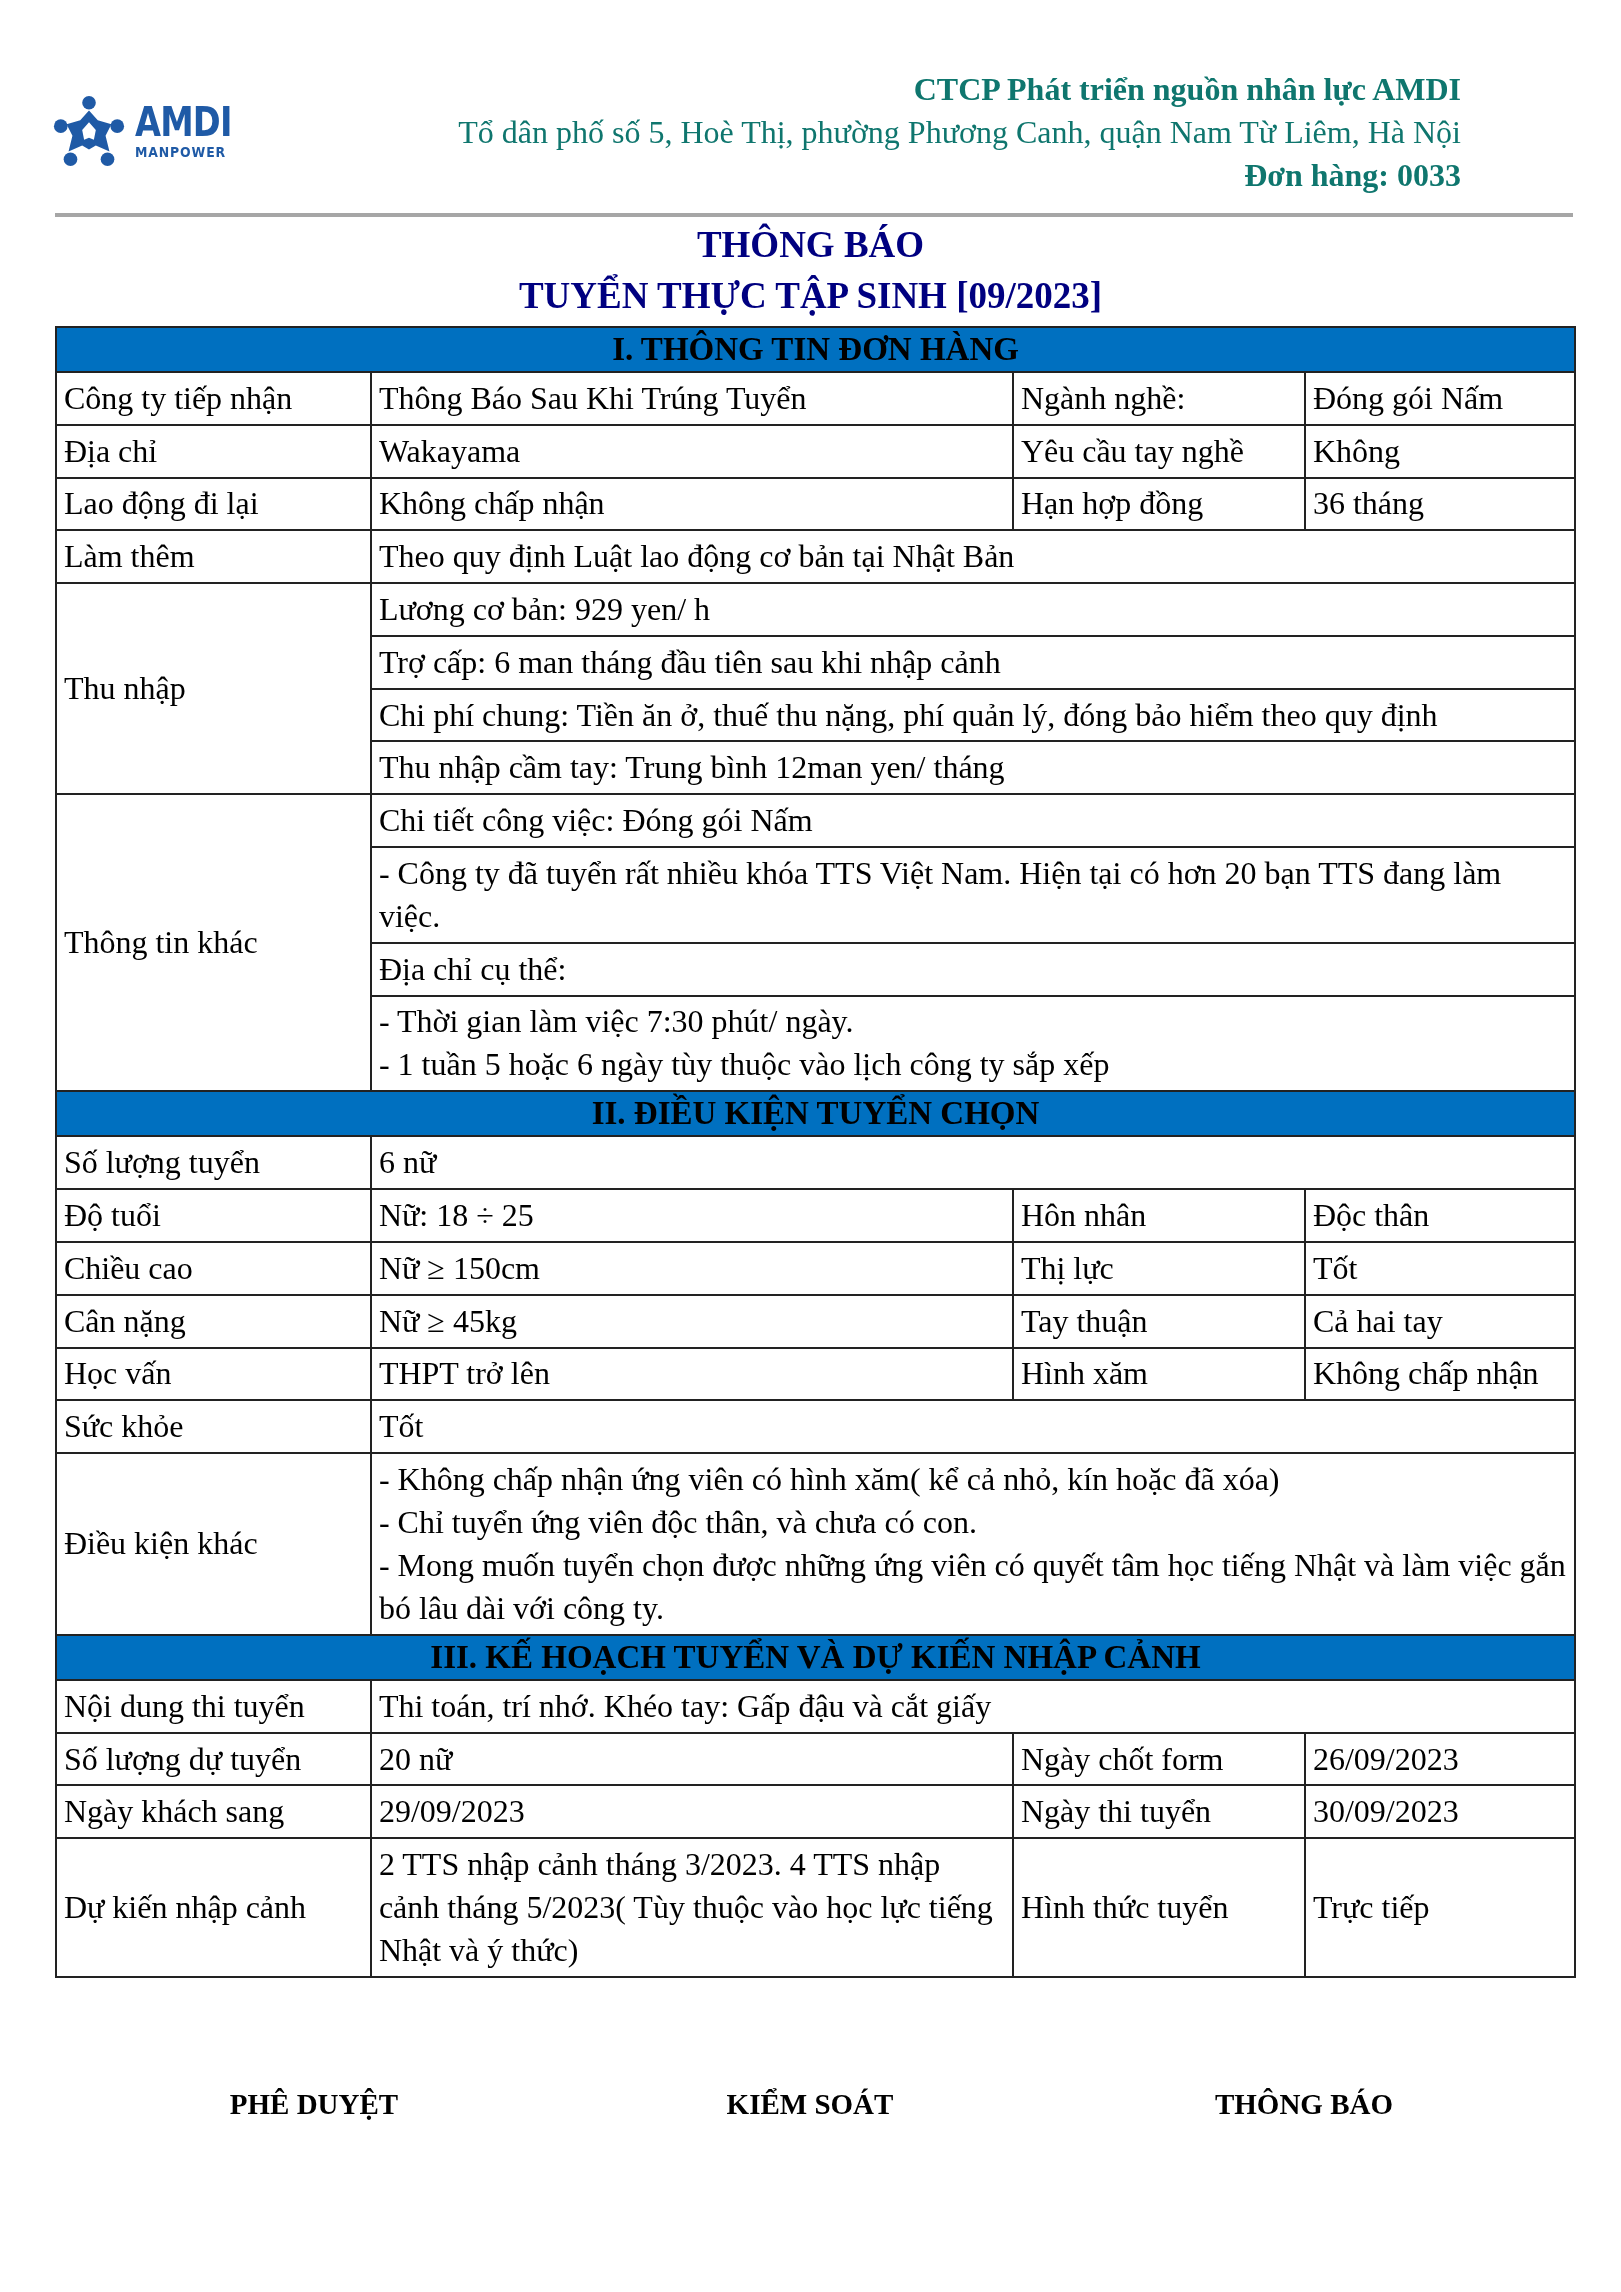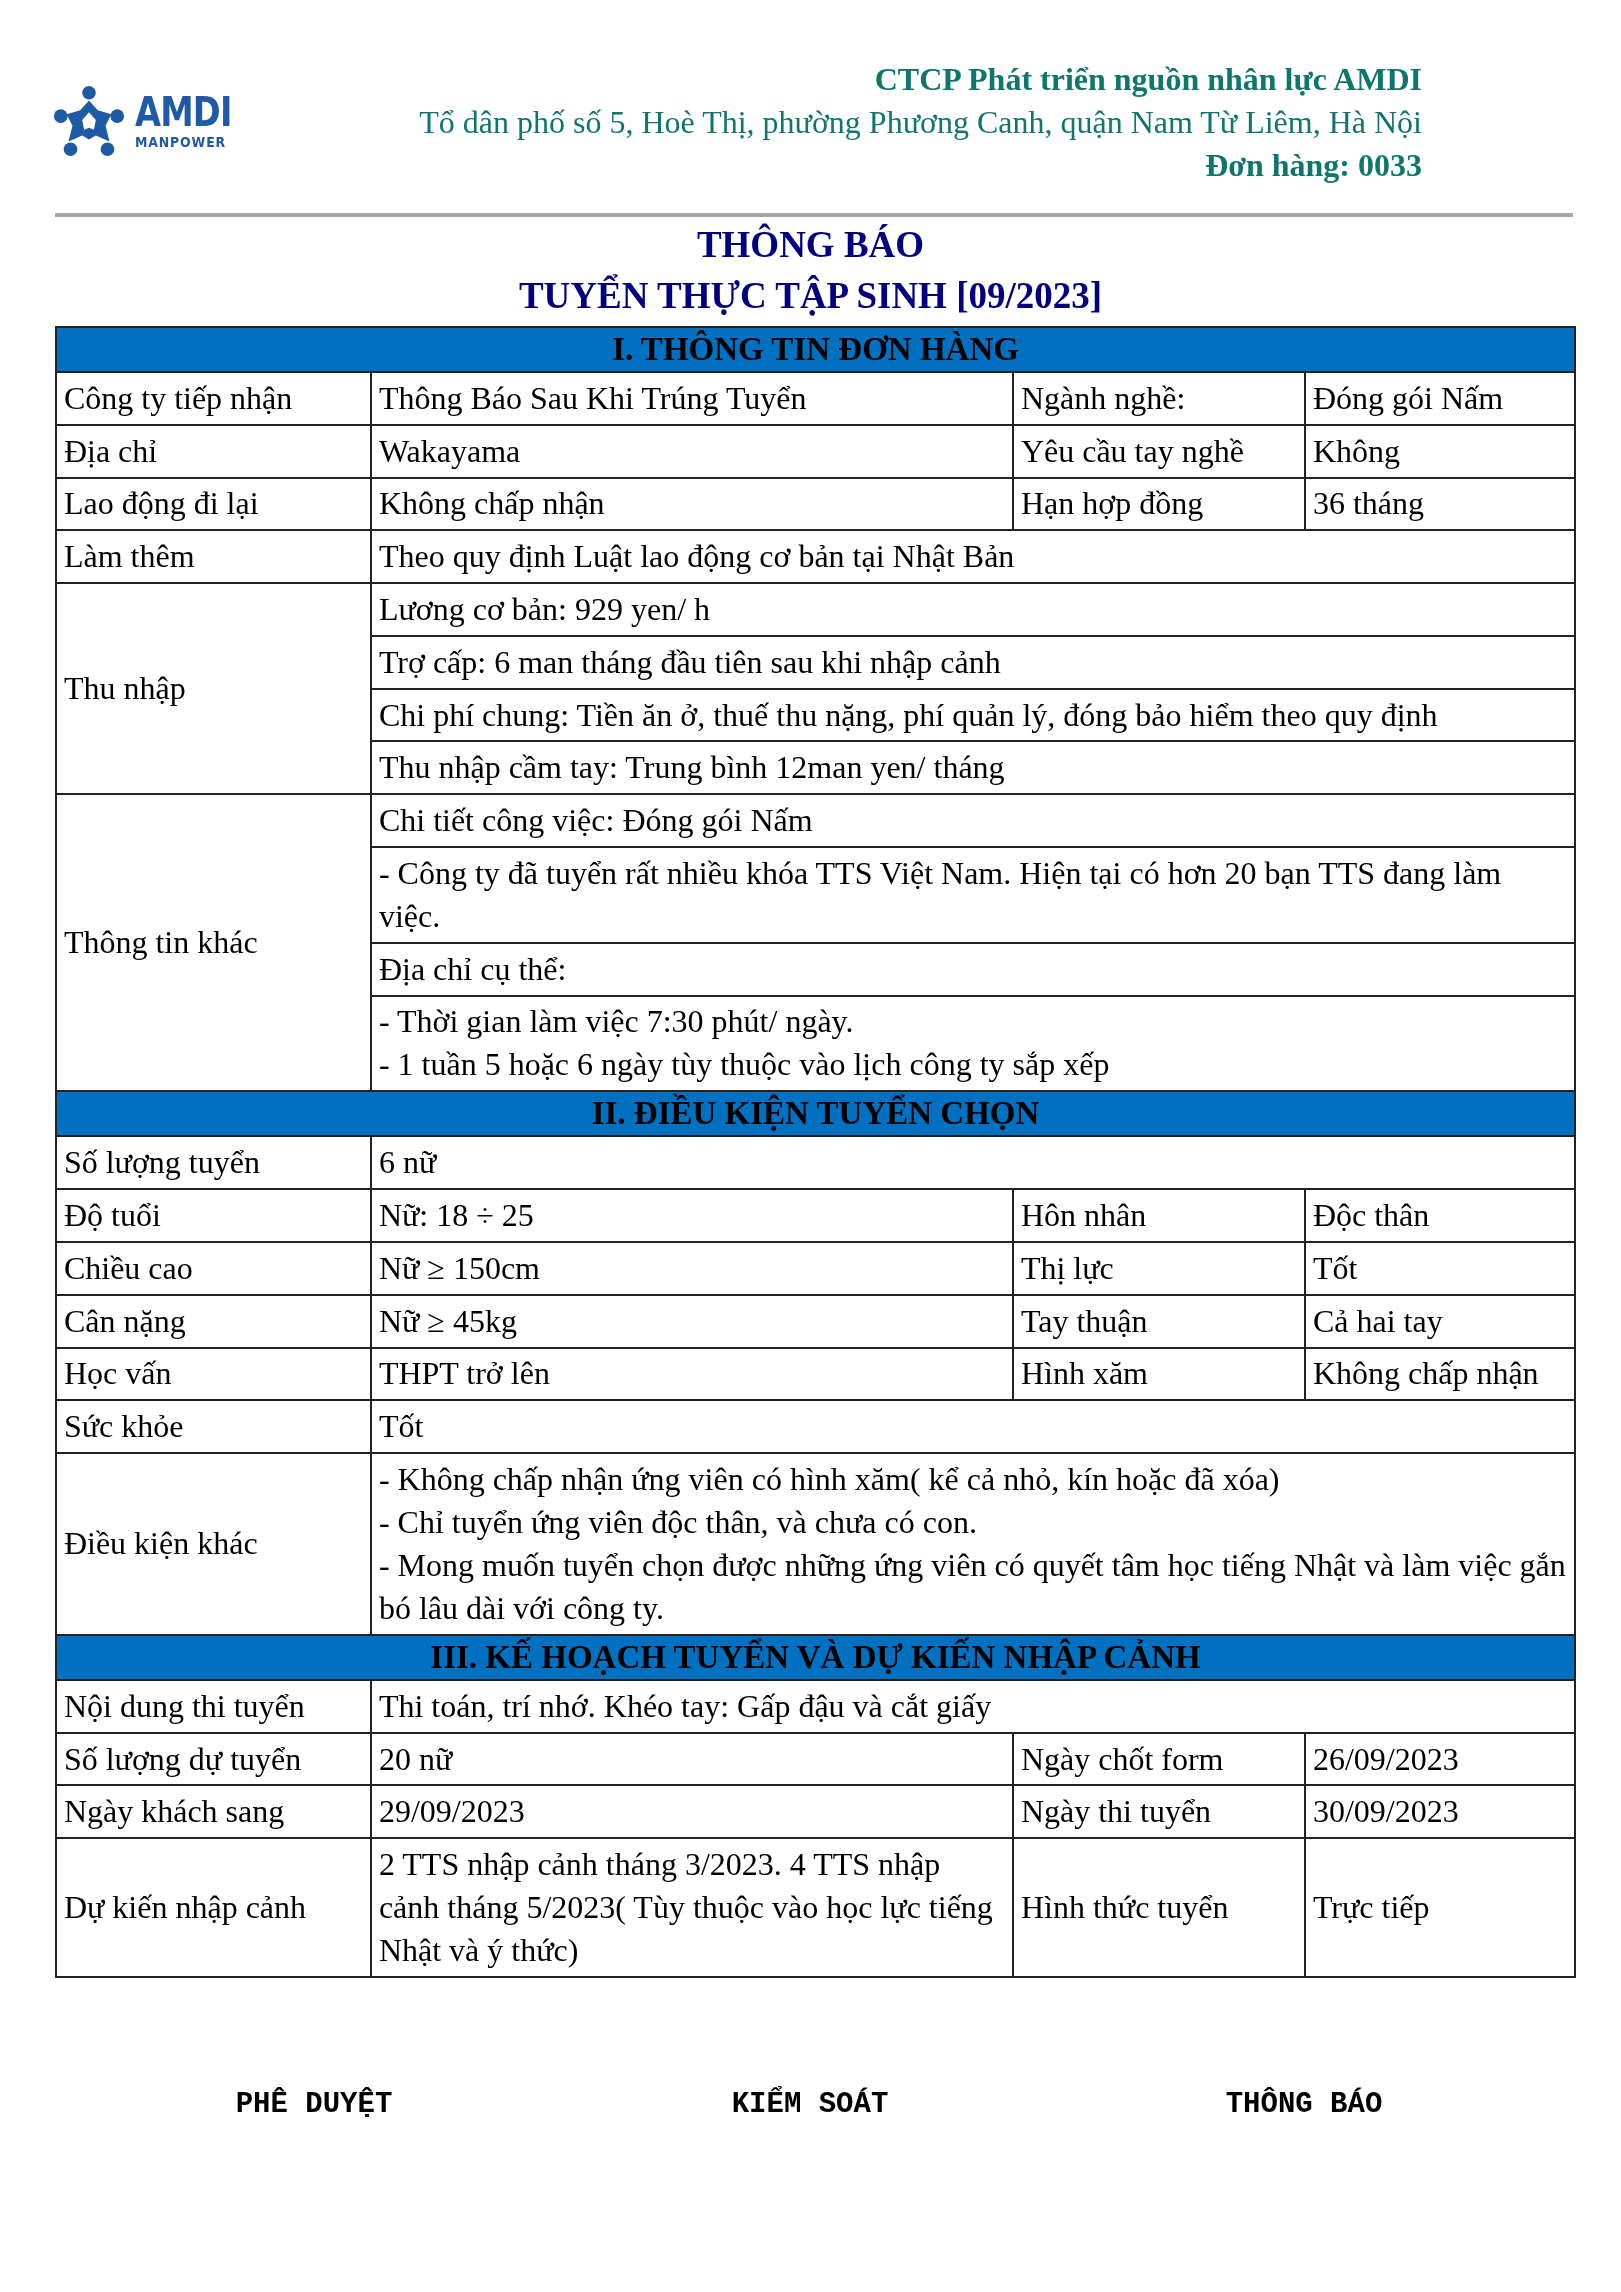--- a/index.html
+++ b/index.html
@@ -1,18 +1,18 @@
 <!DOCTYPE html>
 <html><head>
 <meta charset="utf-8">
 <style>
   html, body { margin: 0; padding: 0; background: #ffffff; }
   body { width: 1621px; height: 2293px; position: relative; font-family: "Liberation Serif", "DejaVu Serif", serif; color: #000; }
 
-  .header { position: absolute; left: 0; top: 4px; width: 1471px; height: 225px; }
+  .header { position: absolute; left: 0; top: 14px; width: 1471px; height: 225px; padding-left: 39px; }
   .logo { position: absolute; left: 51px; top: 78px; width: 225px; height: 78px; display: flex; align-items: center; }
   .logo svg { display: block; }
   .logo-text { margin-left: 7.8px; display: flex; flex-direction: column; line-height: 1; }
   .logo-amdi { font-family: "DejaVu Sans", sans-serif; font-weight: bold; font-size: 41px; color: #1f5aa6; letter-spacing: -1px; transform: scaleX(0.82); transform-origin: left; }
   .logo-mp { font-family: "DejaVu Sans", sans-serif; font-weight: bold; font-size: 14.7px; color: #1f5aa6; letter-spacing: 1px; margin-top: 2px; transform: scaleX(0.85); transform-origin: left; }
 
   .company { position: absolute; right: 49px; top: 54px; text-align: right; color: #0f766e; }
   .company .name { font-size: 32px; font-weight: bold; line-height: 43px; }
   .company .addr { font-size: 32px; line-height: 43px; }
   .company .order { font-size: 32px; font-weight: bold; line-height: 43px; }
@@ -21,21 +21,21 @@
 
   .title { position: absolute; left: 0; width: 1621px; text-align: center; color: #000080; font-weight: bold; font-size: 37px; }
   .title.t1 { top: 223px; }
   .title.t2 { top: 274px; }
 
   table.form { position: absolute; left: 55px; top: 326px; width: 1518px; border-collapse: collapse; table-layout: fixed; font-size: 32px; }
   table.form td { border: 2px solid #222; padding: 3.9px 6.9px; vertical-align: middle; line-height: 43px; word-wrap: break-word; }
   table.form td.sec { background: #0070c0; color: #000000; font-weight: bold; text-align: center; font-size: 33px; height: 43px; padding: 0; }
   .lines span { display: block; }
 
-  .signs { position: absolute; top: 2088px; left: 0; width: 1621px; height: 49px; font-family: Liberation Mono, monospace; }
+  .signs { position: absolute; top: 2088px; left: 0; width: 1621px; height: 49px; }
   .sign { position: absolute; top: 0; font-weight: bold; font-size: 29px; text-align: center; width: 294px; }
   .sign.s1 { left: 167px; }
   .sign.s2 { left: 663px; }
   .sign.s3 { left: 1157px; }
 </style>
 </head>
 <body>
 
 <div class="header">
   <div class="logo">

